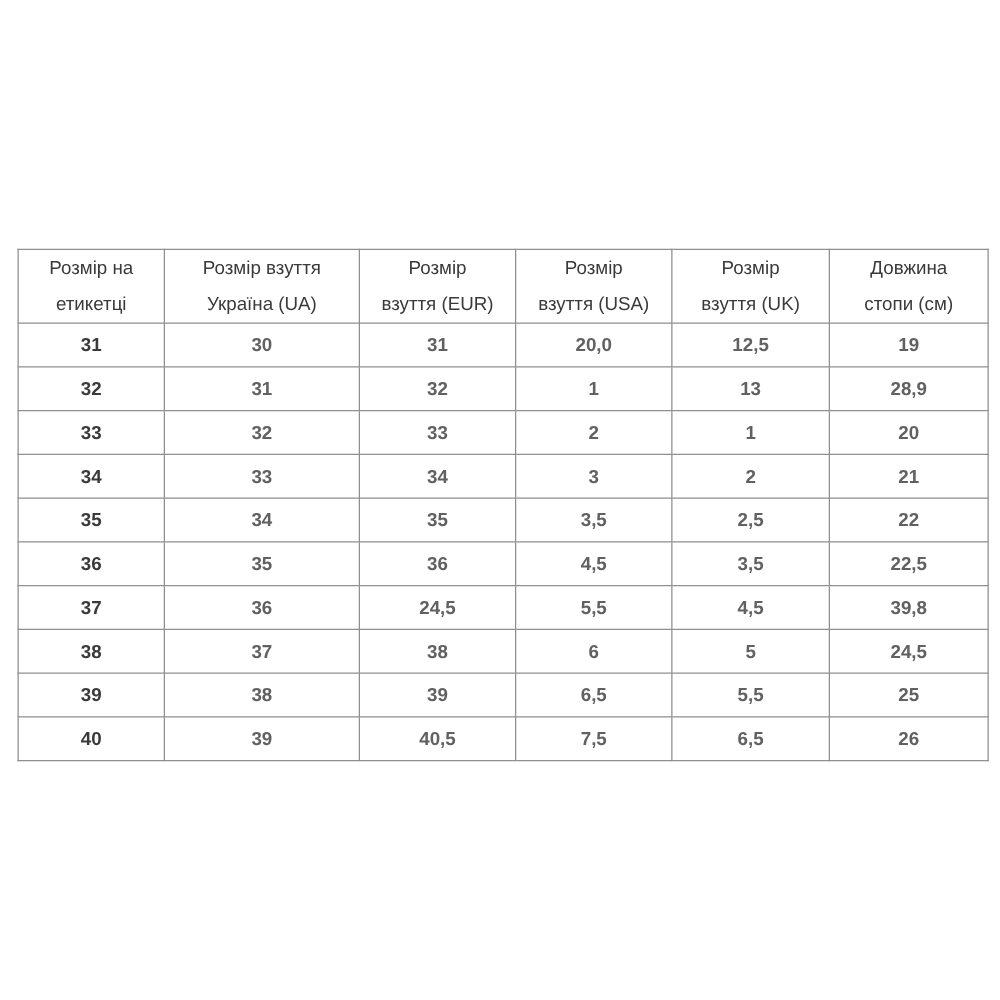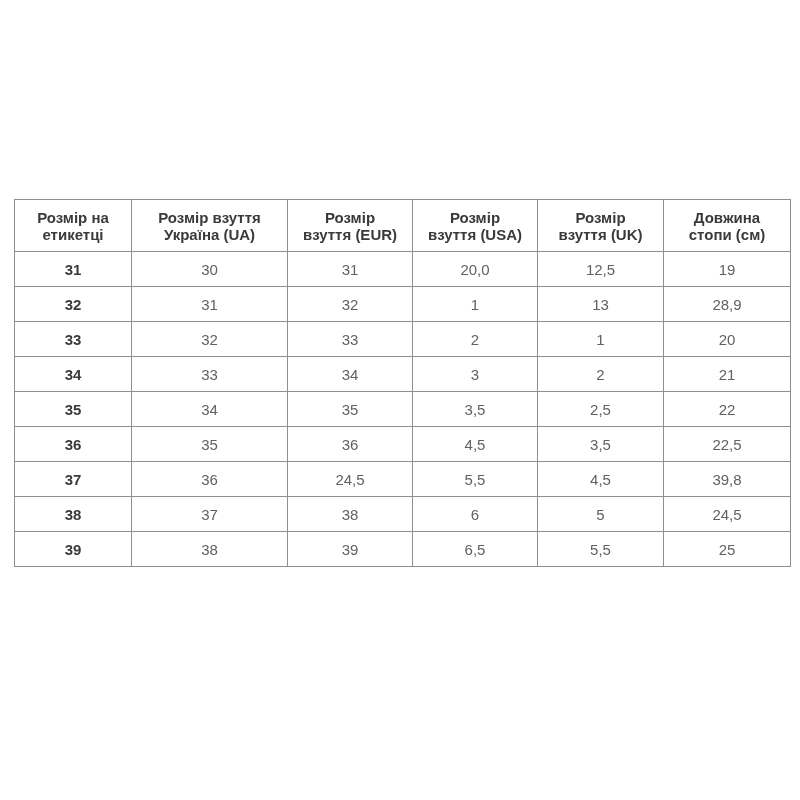--- a/index.html
+++ b/index.html
@@ -29,29 +29,29 @@
   .size-table col.c4 { width: 126px; }
   .size-table col.c5 { width: 127px; }
   .size-table th, .size-table td {
     border: 1px solid var(--border);
     text-align: center;
     vertical-align: middle;
     font-size: 15px;
   }
   .size-table th {
     height: 52px;
-    font-weight: bold;
+    font-weight: normal;
     color: var(--header_text);
     white-space: pre-line;
-    line-height: 17px;
+    line-height: 29px;
   }
   .size-table td {
     height: 35px;
     color: var(--data_text);
-    font-weight: normal;
+    font-weight: bold;
   }
   .size-table td.label-col {
     font-weight: bold;
     color: var(--header_text);
   }
 </style>
 </head>
 <body>
 
 <table class="size-table">
@@ -145,14 +145,22 @@
       <td>24,5</td>
     </tr>
     <tr>
       <td class="label-col">39</td>
       <td>38</td>
       <td>39</td>
       <td>6,5</td>
       <td>5,5</td>
       <td>25</td>
     </tr>
+    <tr>
+      <td class="label-col">40</td>
+      <td>39</td>
+      <td>40,5</td>
+      <td>7,5</td>
+      <td>6,5</td>
+      <td>26</td>
+    </tr>
   </tbody>
 </table>
 
 </body></html>

